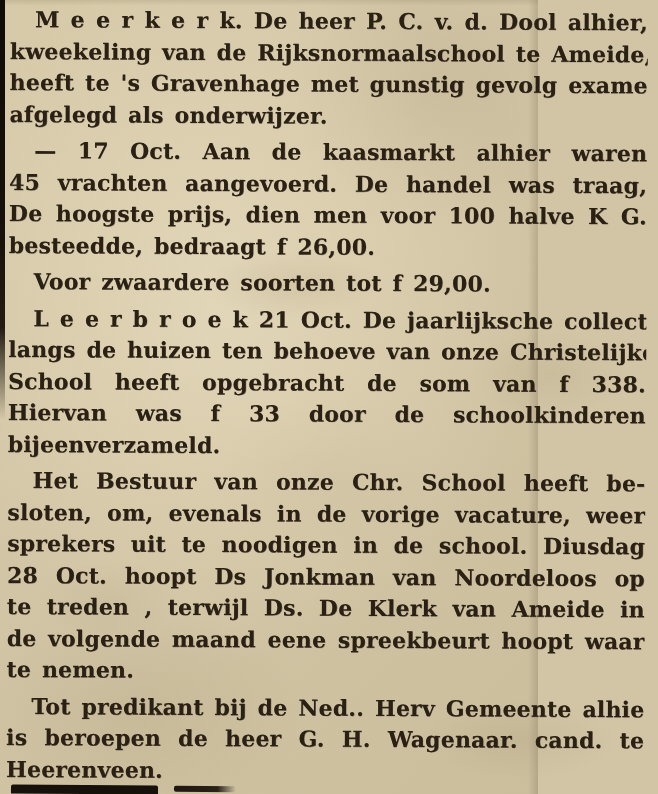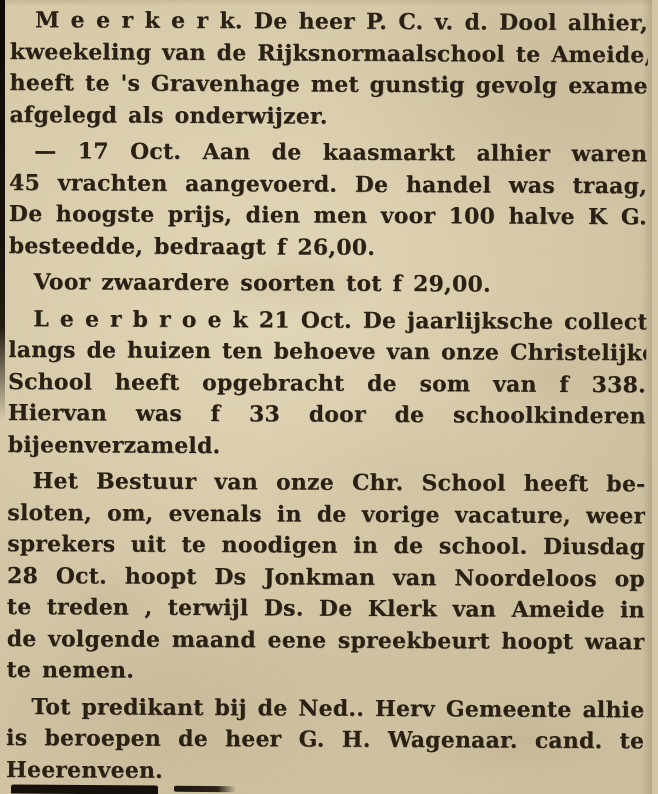--- a/index.html
+++ b/index.html
@@ -7,21 +7,21 @@
     padding: 0;
   }
   body {
     width: 658px;
     height: 794px;
     overflow: hidden;
     background: var(--paper, #d2c5a5);
   }
   .clipping {
     position: relative;
-    width: 652px;
+    width: 538px;
     height: 794px;
     font-family: "DejaVu Serif", "Liberation Serif", serif;
     font-weight: 700;
     color: var(--ink, #2a2014);
     background:
       radial-gradient(ellipse 90% 70% at 42% 38%, rgba(238,228,199,0.55), rgba(238,228,199,0) 65%),
       radial-gradient(ellipse 40% 25% at 80% 12%, rgba(140,122,88,0.14), rgba(140,122,88,0) 70%),
       radial-gradient(ellipse 45% 20% at 25% 90%, rgba(140,122,88,0.12), rgba(140,122,88,0) 70%),
       radial-gradient(ellipse 30% 15% at 60% 60%, rgba(150,132,96,0.10), rgba(150,132,96,0) 70%),
       linear-gradient(to bottom, rgba(120,104,74,0.18) 0px, rgba(120,104,74,0) 6px),

